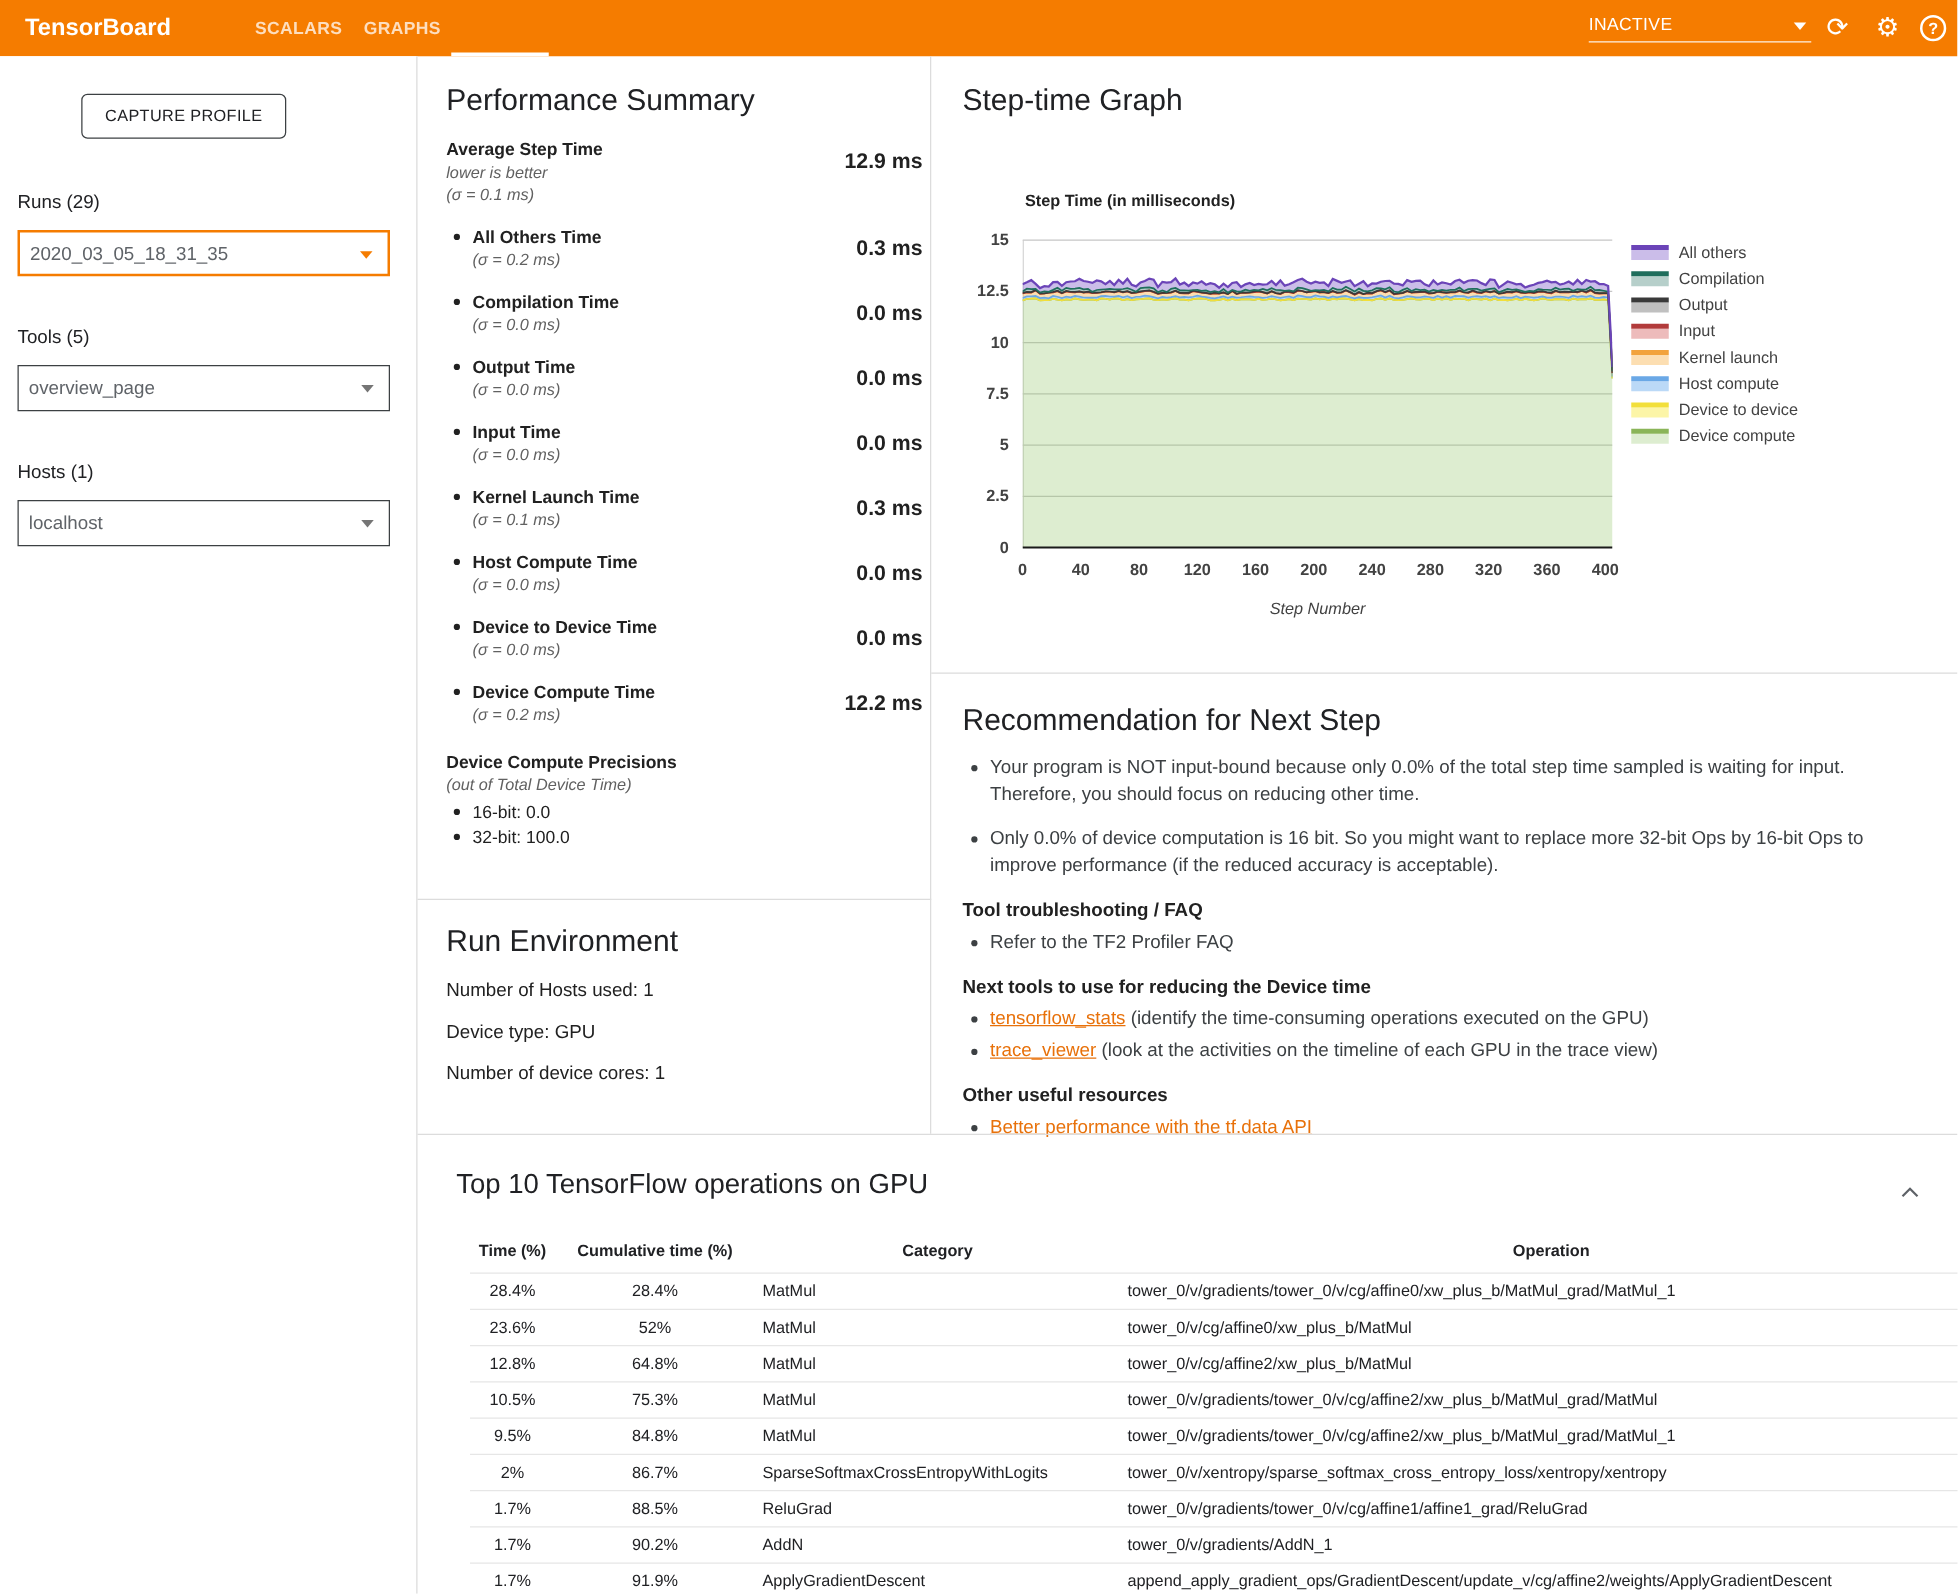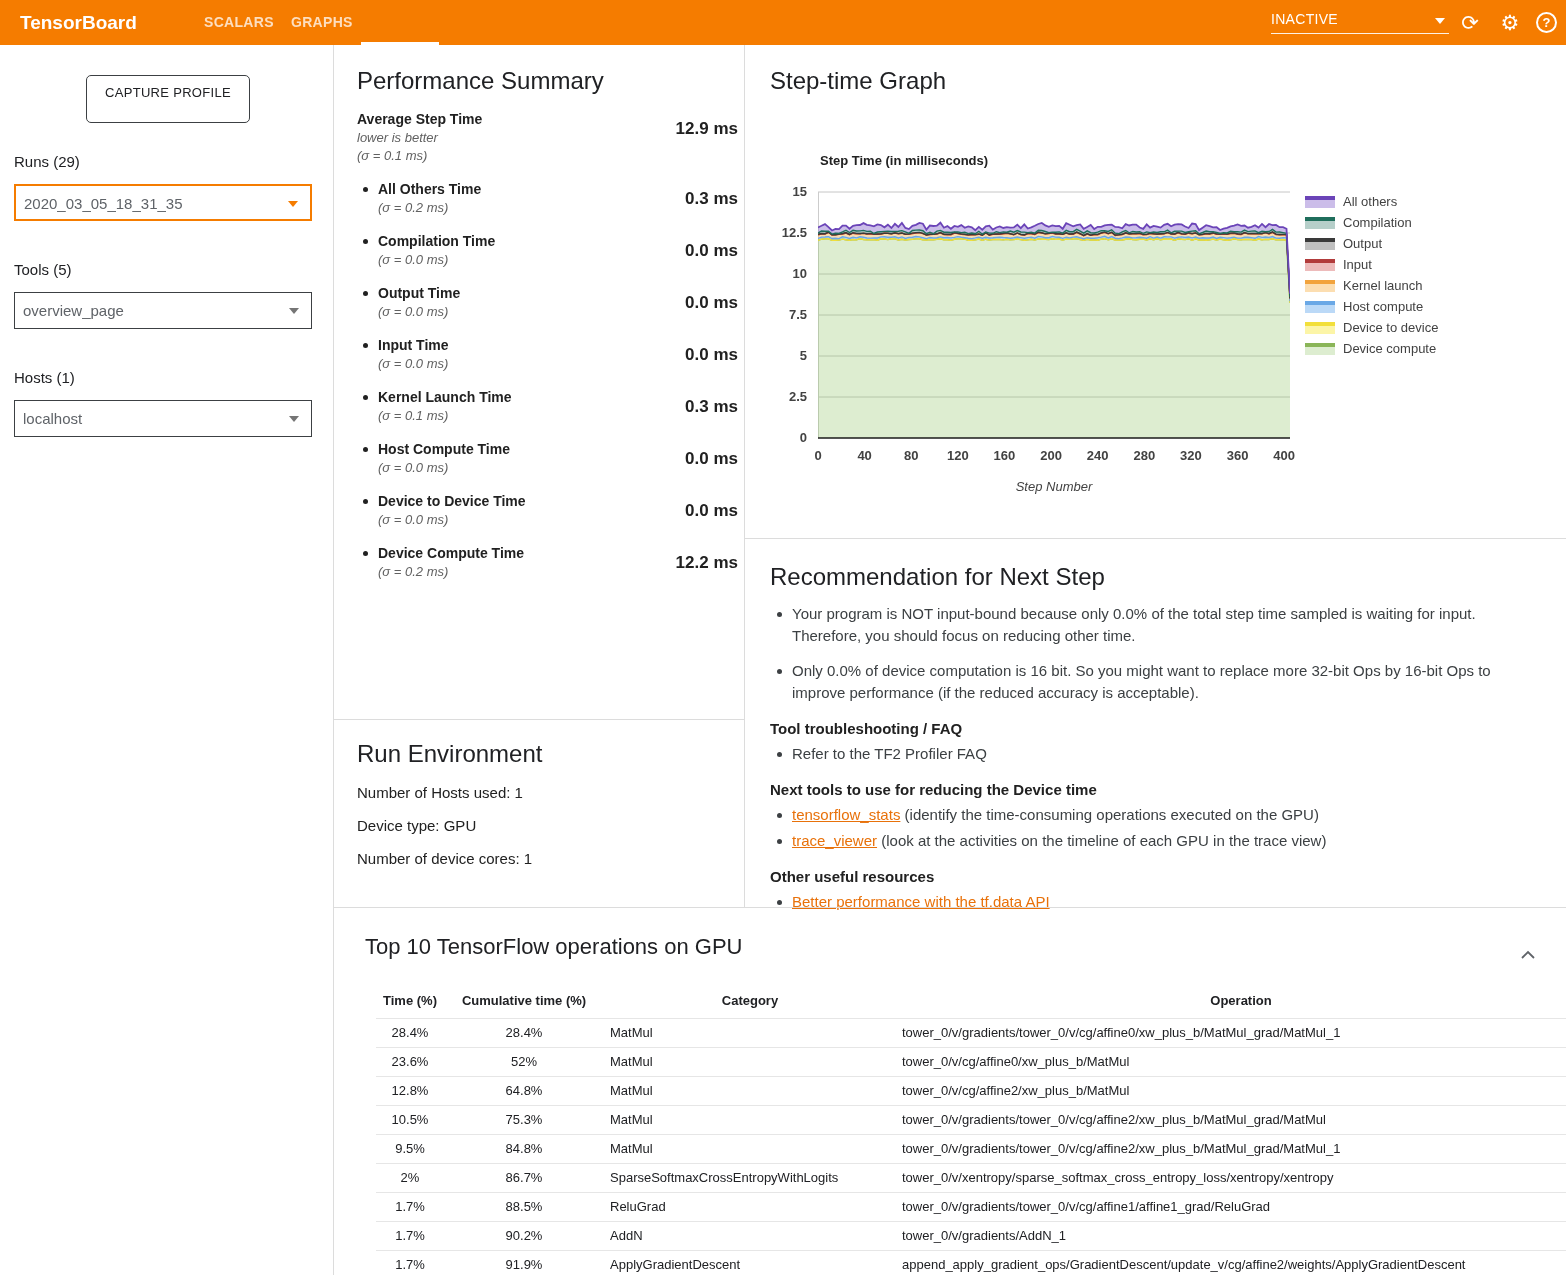--- a/index.html
+++ b/index.html
@@ -20,21 +20,21 @@
   #status-select .txt { position:absolute; left:0; top:3px;text-align:center; }
   .caret-down-w { position:absolute; right:4px; top:10px; width:0; height:0;
     border-left:5px solid transparent; border-right:5px solid transparent; border-top:6px solid #fff; }
   .hdr-icon { position:absolute; top:0; height:45px; line-height:45px; color:#fff; font-size:21px;
     text-align:center; width:26px; cursor:pointer; }
   #help-icon { top:12px; height:21px; width:21px; line-height:17px; border:2px solid #fff; border-radius:50%;
     font-size:13px; font-weight:bold; }
 
   
   #sidebar { position:absolute; left:0; top:45px; width:334px; height:1230px; border-right:1px solid #dcdcdc; background:#fff; }
-  #capture-btn { position:absolute; left:86px; top:30px; width:164px; height:48px; background:#fff;
+  #capture-btn { position:absolute; left:65px; top:30px; width:164px; height:36px; background:#fff;
     border:1px solid #3c4043; border-radius:5px; font-size:13px; letter-spacing:.3px; color:#202124;
     text-align:center; line-height:34px; cursor:pointer; }
   .side-label { position:absolute; left:14px; font-size:15px; color:#202124; }
   .select-box { position:absolute; left:14px; width:298px; height:37px; background:#fff; border:1px solid #3c4043;
     font-size:15px; color:#5f6368; line-height:35px; padding-left:8px; cursor:pointer; }
   .select-box.accent { border:2px solid #f57c00; }
   .caret-down-g { position:absolute; right:12px; top:15px; width:0; height:0;
     border-left:5px solid transparent; border-right:5px solid transparent; border-top:6px solid #757575; }
   .caret-down-o { border-top-color:#f57c00; }
 
@@ -189,20 +189,28 @@
             <div class="sig">(σ = 0.0 ms)</div>
             <span class="val">0.0 ms</span>
           </div>
           <div class="perf-item bulleted">
             <span class="dot"></span>
             <div class="lbl">Device Compute Time</div>
             <div class="sig">(σ = 0.2 ms)</div>
             <span class="val">12.2 ms</span>
           </div>
         </div>
+      <div id="precisions">
+        <div class="lbl">Device Compute Precisions</div>
+        <div class="sub">(out of Total Device Time)</div>
+        <ul id="precision-list">
+            <li><span class="dot"></span>16-bit: 0.0</li>
+            <li><span class="dot"></span>32-bit: 100.0</li>
+          </ul>
+      </div>
     </div>
     <div id="runenv-block">
       <div class="h1">Run Environment</div>
       <div id="env-lines">
           <div class="env-line">Number of Hosts used: 1</div>
           <div class="env-line">Device type: GPU</div>
           <div class="env-line">Number of device cores: 1</div>
         </div>
     </div>
   </div>

